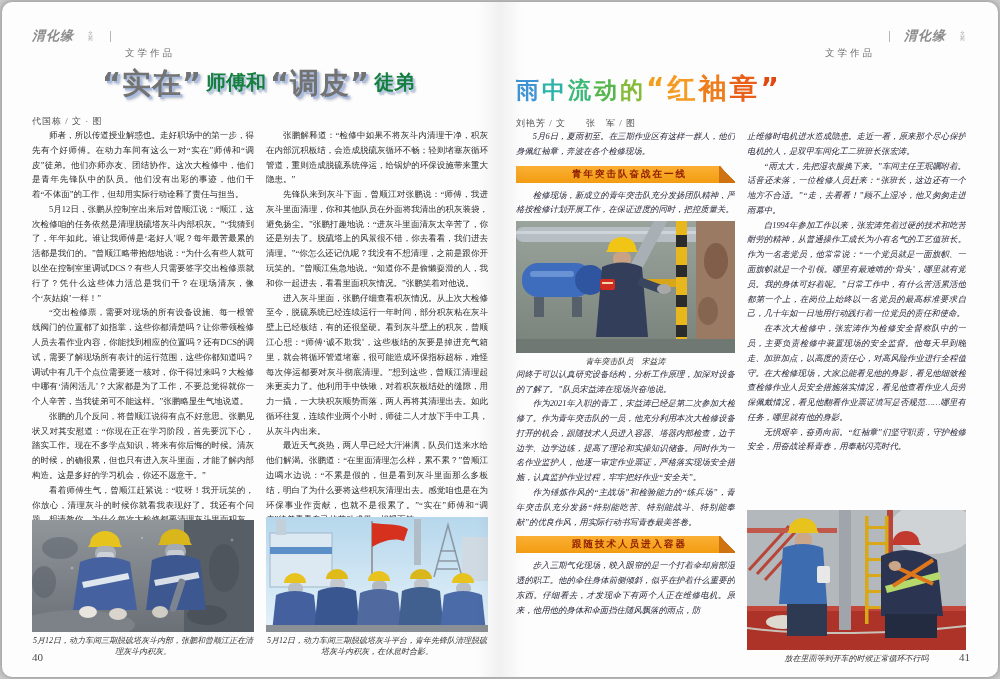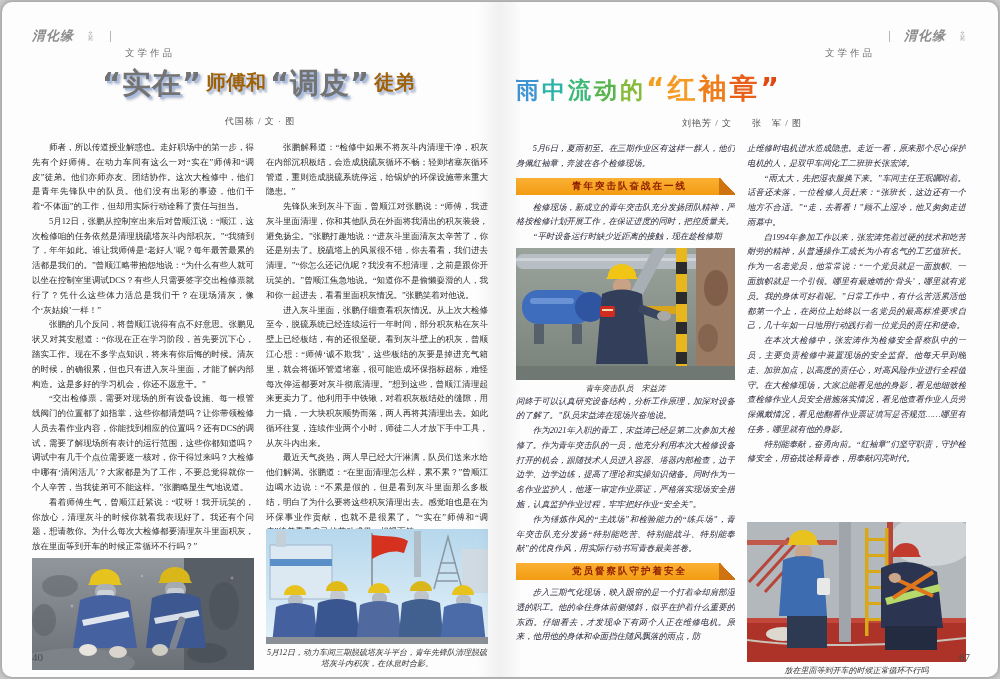--- a/index.html
+++ b/index.html
@@ -29,33 +29,33 @@
           font-size:13px; color:#8d8d8d; letter-spacing:1px; }
   .logo-sub { font-size:5px; color:#9a9a9a; line-height:5px; width:8px; word-break:break-all; }
   .mast-divider { width:1px; height:11px; background:#b5b5b5; }
   .section-label { font-size:9.5px; color:#6f6f6f; letter-spacing:3px; font-family:"Liberation Sans", sans-serif;margin-top:35px; }
 
   
   .ltitle { text-align:center; margin-top:20px; height:44px;
             font-family:"DejaVu Sans", sans-serif; font-weight:bold; white-space:nowrap; }
   .lt-big { font-size:29px; color:#737373; letter-spacing:1px;
             text-shadow:2px 2px 0 #a9bce2, 3px 3px 3px rgba(10,30,80,.35); }
-  .lt-mid { font-size:20px; color:#a16207; margin:0 4px; vertical-align:4px;
+  .lt-mid { font-size:20px; color:#15803d; margin:0 4px; vertical-align:4px;
             text-shadow:1.5px 1.5px 0 #b9c9e8, 2.5px 2.5px 2px rgba(10,30,80,.3); }
-  .byline { text-align:center; font-size:9px; color:#555; margin-top:7px; letter-spacing:1px; }
+  .byline { font-size:9px; color:#555; margin-top:7px; letter-spacing:1px; }
 
   .rtitle { text-align:left; margin-top:26px; height:40px;
             font-family:"DejaVu Sans", sans-serif; font-weight:bold; white-space:nowrap; letter-spacing:3px; }
   .r-pre  { font-size:23px; }
   .r-main { font-size:28px; }
   .rc0{color:#3f94d4}.rc1{color:#2bb3a8}.rc2{color:#3cb878}.rc3{color:#56b54c}.rc4{color:#86bb3a}
   .rc5{color:#f0a01e}.rc6{color:#f59a23}.rc7{color:#ee7d1c}.rc8{color:#e8601a}.rc9{color:#e04a12}
 
   
-  .cols { display:flex; gap:12px; margin-top:12px; }
+  .cols { display:flex; gap:12px; }
   .lcol { width:222px; height:530px; display:flex; flex-direction:column; }
   .ltext { flex:1; overflow:hidden; }
   .lp { font-size:8.5px; line-height:1.74; color:#2b2b2b; text-align:justify;
         text-indent:2em; word-break:break-all; }
   .photo-block { margin-top:auto; }
   .photo { width:100%; display:block; border:0; }
   .caption { font-size:8px; font-style:italic; color:#333; text-align:center;
              line-height:1.45; margin-top:3px; word-break:break-all; }
 
   
@@ -93,22 +93,22 @@
       <span class="lt-big">“实在”</span><span class="lt-mid">师傅和</span><span class="lt-big">“调皮”</span><span class="lt-mid">徒弟</span>
     </div>
     <div class="byline">代国栋 / 文 · 图</div>
 
     <div class="cols">
 
       <div class="lcol">
         <div class="ltext">
           <p class="lp">师者，所以传道授业解惑也。走好职场中的第一步，得先有个好师傅。在动力车间有这么一对“实在”师傅和“调皮”徒弟。他们亦师亦友、团结协作。这次大检修中，他们是青年先锋队中的队员。他们没有出彩的事迹，他们干着“不体面”的工作，但却用实际行动诠释了责任与担当。</p>
           <p class="lp">5月12日，张鹏从控制室出来后对曾顺江说：“顺江，这次检修咱的任务依然是清理脱硫塔灰斗内部积灰。”“我猜到了，年年如此。谁让我师傅是‘老好人’呢？每年最苦最累的活都是我们的。”曾顺江略带抱怨地说：“为什么有些人就可以坐在控制室里调试DCS？有些人只需要签字交出检修票就行了？凭什么这些体力活总是我们干？在现场清灰，像个‘灰姑娘’一样！”</p>
+          <p class="lp">“交出检修票，需要对现场的所有设备设施、每一根管线阀门的位置都了如指掌，这些你都清楚吗？让你带领检修人员去看作业内容，你能找到相应的位置吗？还有DCS的调试，需要了解现场所有表计的运行范围，这些你都知道吗？调试中有几千个点位需要逐一核对，你干得过来吗？大检修中哪有‘清闲活儿’？大家都是为了工作，不要总觉得就你一个人辛苦，当我徒弟可不能这样。”张鹏略显生气地说道。</p>
           <p class="lp">张鹏的几个反问，将曾顺江说得有点不好意思。张鹏见状又对其安慰道：“你现在正在学习阶段，首先要沉下心，踏实工作。现在不多学点知识，将来有你后悔的时候。清灰的时候，的确很累，但也只有进入灰斗里面，才能了解内部构造。这是多好的学习机会，你还不愿意干。”</p>
-          <p class="lp">“交出检修票，需要对现场的所有设备设施、每一根管线阀门的位置都了如指掌，这些你都清楚吗？让你带领检修人员去看作业内容，你能找到相应的位置吗？还有DCS的调试，需要了解现场所有表计的运行范围，这些你都知道吗？调试中有几千个点位需要逐一核对，你干得过来吗？大检修中哪有‘清闲活儿’？大家都是为了工作，不要总觉得就你一个人辛苦，当我徒弟可不能这样。”张鹏略显生气地说道。</p>
           <p class="lp">看着师傅生气，曾顺江赶紧说：“哎呀！我开玩笑的，你放心，清理灰斗的时候你就看我表现好了。我还有个问题，想请教你。为什么每次大检修都要清理灰斗里面积灰，放在里面等到开车的时候正常循环不行吗？”</p>
         </div>
         <div class="photo-block">
           <svg class="photo" width="222" height="112" viewBox="0 0 222 112" preserveAspectRatio="none">
             <defs>
               <linearGradient id="p1bg" x1="0" y1="0" x2="0" y2="1">
                 <stop offset="0" stop-color="#91969b"></stop>
                   <stop offset="1" stop-color="#6a7076"></stop>
               </linearGradient>
             </defs>
@@ -132,20 +132,21 @@
             <rect x="133" y="24" width="21" height="15" rx="7" fill="#a4aab1"></rect>
             <rect x="135" y="30" width="17" height="9" rx="4" fill="#c6ccd2"></rect>
             <path d="M120 40 q24 -10 48 0 l6 50 h-60 z" fill="#3d5791"></path>
             <path d="M122 60 l44 -8 l1.5 6 l-44 8 z" fill="#d7dee8"></path>
             <rect x="142" y="58" width="7" height="34" rx="3" fill="#7b8490" transform="rotate(18 145 75)"></rect>
             <ellipse cx="128" cy="92" rx="8" ry="6" fill="#cfccc4"></ellipse>
             <circle cx="40" cy="48" r="1.5" fill="#c8cdd2" opacity=".5"></circle>
             <circle cx="110" cy="18" r="1.2" fill="#c8cdd2" opacity=".5"></circle>
             <circle cx="200" cy="20" r="1.4" fill="#b9bec4" opacity=".5"></circle>
           </svg>
+          <div class="caption">5月12日，动力车间三期脱硫塔灰斗内部，张鹏和曾顺江正在清理灰斗内积灰。</div>
         </div>
       </div>
 
       <div class="lcol">
         <div class="ltext">
           <p class="lp">张鹏解释道：“检修中如果不将灰斗内清理干净，积灰在内部沉积板结，会造成脱硫灰循环不畅；轻则堵塞灰循环管道，重则造成脱硫系统停运，给锅炉的环保设施带来重大隐患。”</p>
           <p class="lp">先锋队来到灰斗下面，曾顺江对张鹏说：“师傅，我进灰斗里面清理，你和其他队员在外面将我清出的积灰装袋，避免扬尘。”张鹏打趣地说：“进灰斗里面清灰太辛苦了，你还是别去了。脱硫塔上的风景很不错，你去看看，我们进去清理。”“你怎么还记仇呢？我没有不想清理，之前是跟你开玩笑的。”曾顺江焦急地说。“知道你不是偷懒耍滑的人，我和你一起进去，看看里面积灰情况。”张鹏笑着对他说。</p>
           <p class="lp">进入灰斗里面，张鹏仔细查看积灰情况。从上次大检修至今，脱硫系统已经连续运行一年时间，部分积灰粘在灰斗壁上已经板结，有的还很坚硬。看到灰斗壁上的积灰，曾顺江心想：“师傅‘诚不欺我’，这些板结的灰要是掉进充气箱里，就会将循环管道堵塞，很可能造成环保指标超标，难怪每次停运都要对灰斗彻底清理。”想到这些，曾顺江清理起来更卖力了。他利用手中铁锹，对着积灰板结处的缝隙，用力一撬，一大块积灰顺势而落，两人再将其清理出去。如此循环往复，连续作业两个小时，师徒二人才放下手中工具，从灰斗内出来。</p>
           <p class="lp">最近天气炎热，两人早已经大汗淋漓，队员们送来水给他们解渴。张鹏道：“在里面清理怎么样，累不累？”曾顺江边喝水边说：“不累是假的，但是看到灰斗里面那么多板结，明白了为什么要将这些积灰清理出去。感觉咱也是在为环保事业作贡献，也就不是很累了。”“实在”师傅和“调皮”徒弟看看自己的劳动成果，相视而笑。</p>
         </div>
@@ -211,21 +212,20 @@
 
     <div class="cols">
 
       <div class="rcol">
         <p class="rp">5月6日，夏雨初至。在三期作业区有这样一群人，他们身佩红袖章，奔波在各个检修现场。</p>
         <div class="banner">
           <span class="banner-text">青年突击队奋战在一线</span>
           <span class="banner-fold"></span>
         </div>
         <p class="rp">检修现场，新成立的青年突击队充分发扬团队精神，严格按检修计划开展工作，在保证进度的同时，把控质量关。</p>
-        <p class="rp">“平时设备运行时缺少近距离的接触，现在趁检修期</p>
         <svg class="photo" width="219" height="132" viewBox="0 0 219 132" preserveAspectRatio="none" style="margin-top:3px">
           <defs>
             <linearGradient id="p3bg" x1="0" y1="0" x2="0" y2="1">
               <stop offset="0" stop-color="#9aa49c"></stop>
                 <stop offset="1" stop-color="#78817a"></stop>
             </linearGradient>
           </defs>
           <rect width="219" height="132" fill="url(#p3bg)"></rect>
           <rect x="0" y="6" width="219" height="15" rx="7" fill="#b7bec4"></rect>
           <rect x="0" y="10" width="219" height="3" fill="#d7dde2" opacity=".7"></rect>
@@ -256,33 +256,33 @@
           <path d="M124 56 l22 8 l-3 8 l-22 -8 z" fill="#3a465f"></path>
           <ellipse cx="148" cy="68" rx="7" ry="5" fill="#a8a8a8"></ellipse>
           <rect x="0" y="118" width="219" height="14" fill="#6f7872"></rect>
         </svg>
         <div class="caption">青年突击队员　宋益涛</div>
         <div class="rc1-bottom">
           <p class="rp noindent">间终于可以认真研究设备结构，分析工作原理，加深对设备的了解了。”队员宋益涛在现场兴奋地说。</p>
           <p class="rp">作为2021年入职的青工，宋益涛已经是第二次参加大检修了。作为青年突击队的一员，他充分利用本次大检修设备打开的机会，跟随技术人员进入容器、塔器内部检查，边干边学、边学边练，提高了理论和实操知识储备。同时作为一名作业监护人，他逐一审定作业票证，严格落实现场安全措施，认真监护作业过程，牢牢把好作业“安全关”。</p>
           <p class="rp">作为锤炼作风的“主战场”和检验能力的“练兵场”，青年突击队充分发扬“特别能吃苦、特别能战斗、特别能奉献”的优良作风，用实际行动书写青春最美答卷。</p>
           <div class="banner">
-            <span class="banner-text">党员督察队守护着安全</span>
+            <span class="banner-text">跟随技术人员进入容器</span>
             <span class="banner-fold"></span>
           </div>
           <p class="rp">步入三期气化现场，映入眼帘的是一个打着伞却肩部湿透的职工。他的伞往身体前侧倾斜，似乎在护着什么重要的东西。仔细看去，才发现伞下有两个人正在维修电机。原来，他用他的身体和伞面挡住随风飘落的雨点，防</p>
         </div>
       </div>
 
       <div class="rcol">
         <p class="rp noindent">止维修时电机进水造成隐患。走近一看，原来那个尽心保护电机的人，是双甲车间化工二班班长张宏涛。</p>
         <p class="rp">“雨太大，先把湿衣服换下来。”车间主任王珉嘱咐着。话音还未落，一位检修人员赶来：“张班长，这边还有一个地方不合适。”“走，去看看！”顾不上湿冷，他又匆匆走进雨幕中。</p>
         <p class="rp">自1994年参加工作以来，张宏涛凭着过硬的技术和吃苦耐劳的精神，从普通操作工成长为小有名气的工艺值班长。作为一名老党员，他常常说：“一个党员就是一面旗帜、一面旗帜就是一个引领。哪里有最难啃的‘骨头’，哪里就有党员。我的身体可好着呢。”日常工作中，有什么苦活累活他都第一个上，在岗位上始终以一名党员的最高标准要求自己，几十年如一日地用行动践行着一位党员的责任和使命。</p>
         <p class="rp">在本次大检修中，张宏涛作为检修安全督察队中的一员，主要负责检修中装置现场的安全监督。他每天早到晚走、加班加点，以高度的责任心，对高风险作业进行全程值守。在大检修现场，大家总能看见他的身影，看见他细致检查检修作业人员安全措施落实情况，看见他查看作业人员劳保佩戴情况，看见他翻看作业票证填写是否规范……哪里有任务，哪里就有他的身影。</p>
-        <p class="rp">特别能奉献，奋勇向前。“红袖章”们坚守职责，守护检修安全，用奋战诠释青春，用奉献闪亮时代。</p>
+        <p class="rp">无惧艰辛，奋勇向前。“红袖章”们坚守职责，守护检修安全，用奋战诠释青春，用奉献闪亮时代。</p>
         <div class="photo-block">
           <svg class="photo" width="219" height="140" viewBox="0 0 219 140" preserveAspectRatio="none">
             <rect width="219" height="96" fill="#b3b8bd"></rect>
             <path d="M2 60 l40 -44 M10 64 l40 -44 M18 70 l40 -44" stroke="#b8453a" stroke-width="3" fill="none"></path>
             <rect x="0" y="18" width="90" height="5" fill="#c0584c"></rect>
             <ellipse cx="185" cy="18" rx="42" ry="26" fill="#cfd3d6"></ellipse>
             <rect x="140" y="0" width="6" height="70" fill="#b8453a"></rect>
 
             <rect x="0" y="96" width="219" height="44" fill="#ad3328"></rect>
             <rect x="0" y="96" width="219" height="5" fill="#c2473a"></rect>
@@ -310,15 +310,15 @@
             <path d="M138 76 l54 -14 l2 7 l-54 14 z" fill="#b5d96a"></path>
             <path d="M142 54 l44 20 M186 50 l-40 26" stroke="#e0761c" stroke-width="4" fill="none"></path>
             <rect x="138" y="104" width="52" height="24" fill="#232b40"></rect>
             <ellipse cx="148" cy="56" rx="6" ry="5" fill="#caa78a"></ellipse>
           </svg>
           <div class="caption">放在里面等到开车的时候正常循环不行吗</div>
         </div>
       </div>
     </div>
 
-    <div class="pagenum right">67</div>
+    <div class="pagenum right">41</div>
   </div>
 </div>
 
 </body></html>

